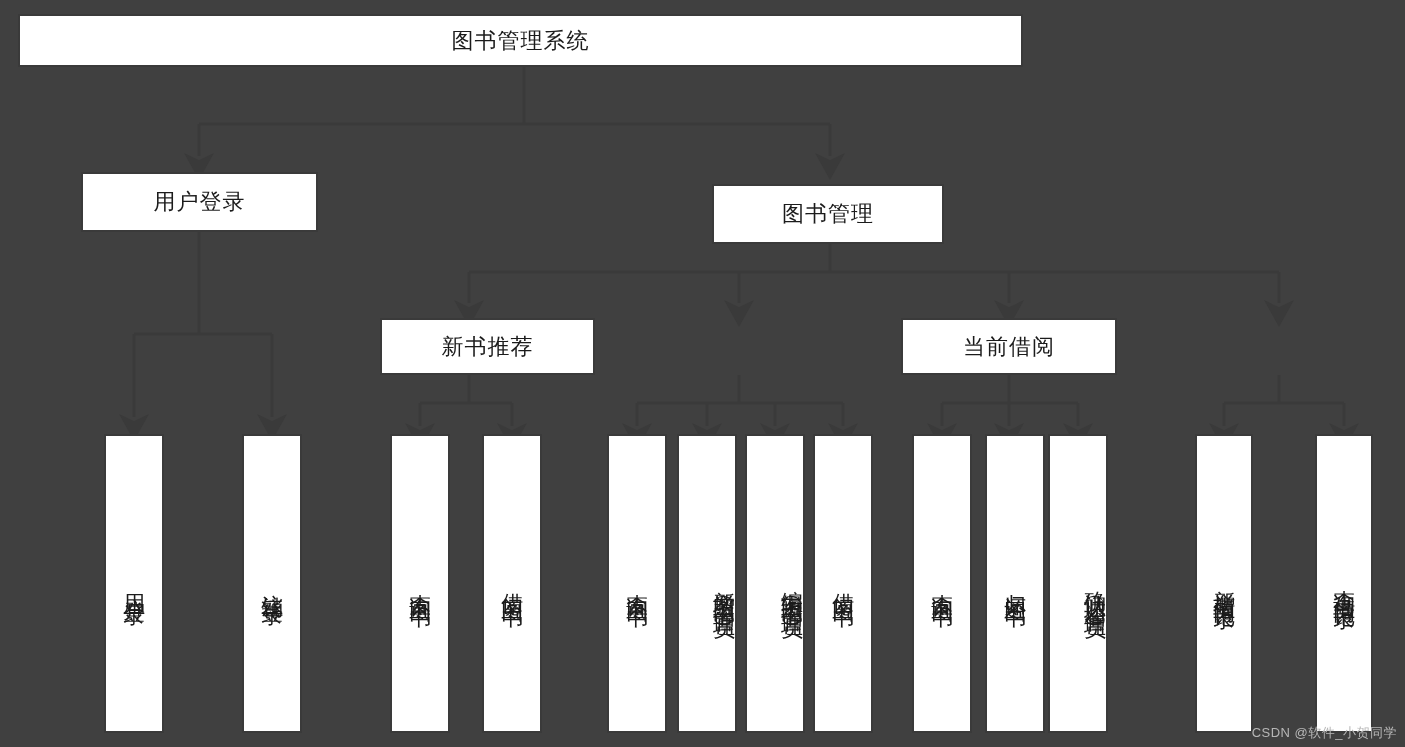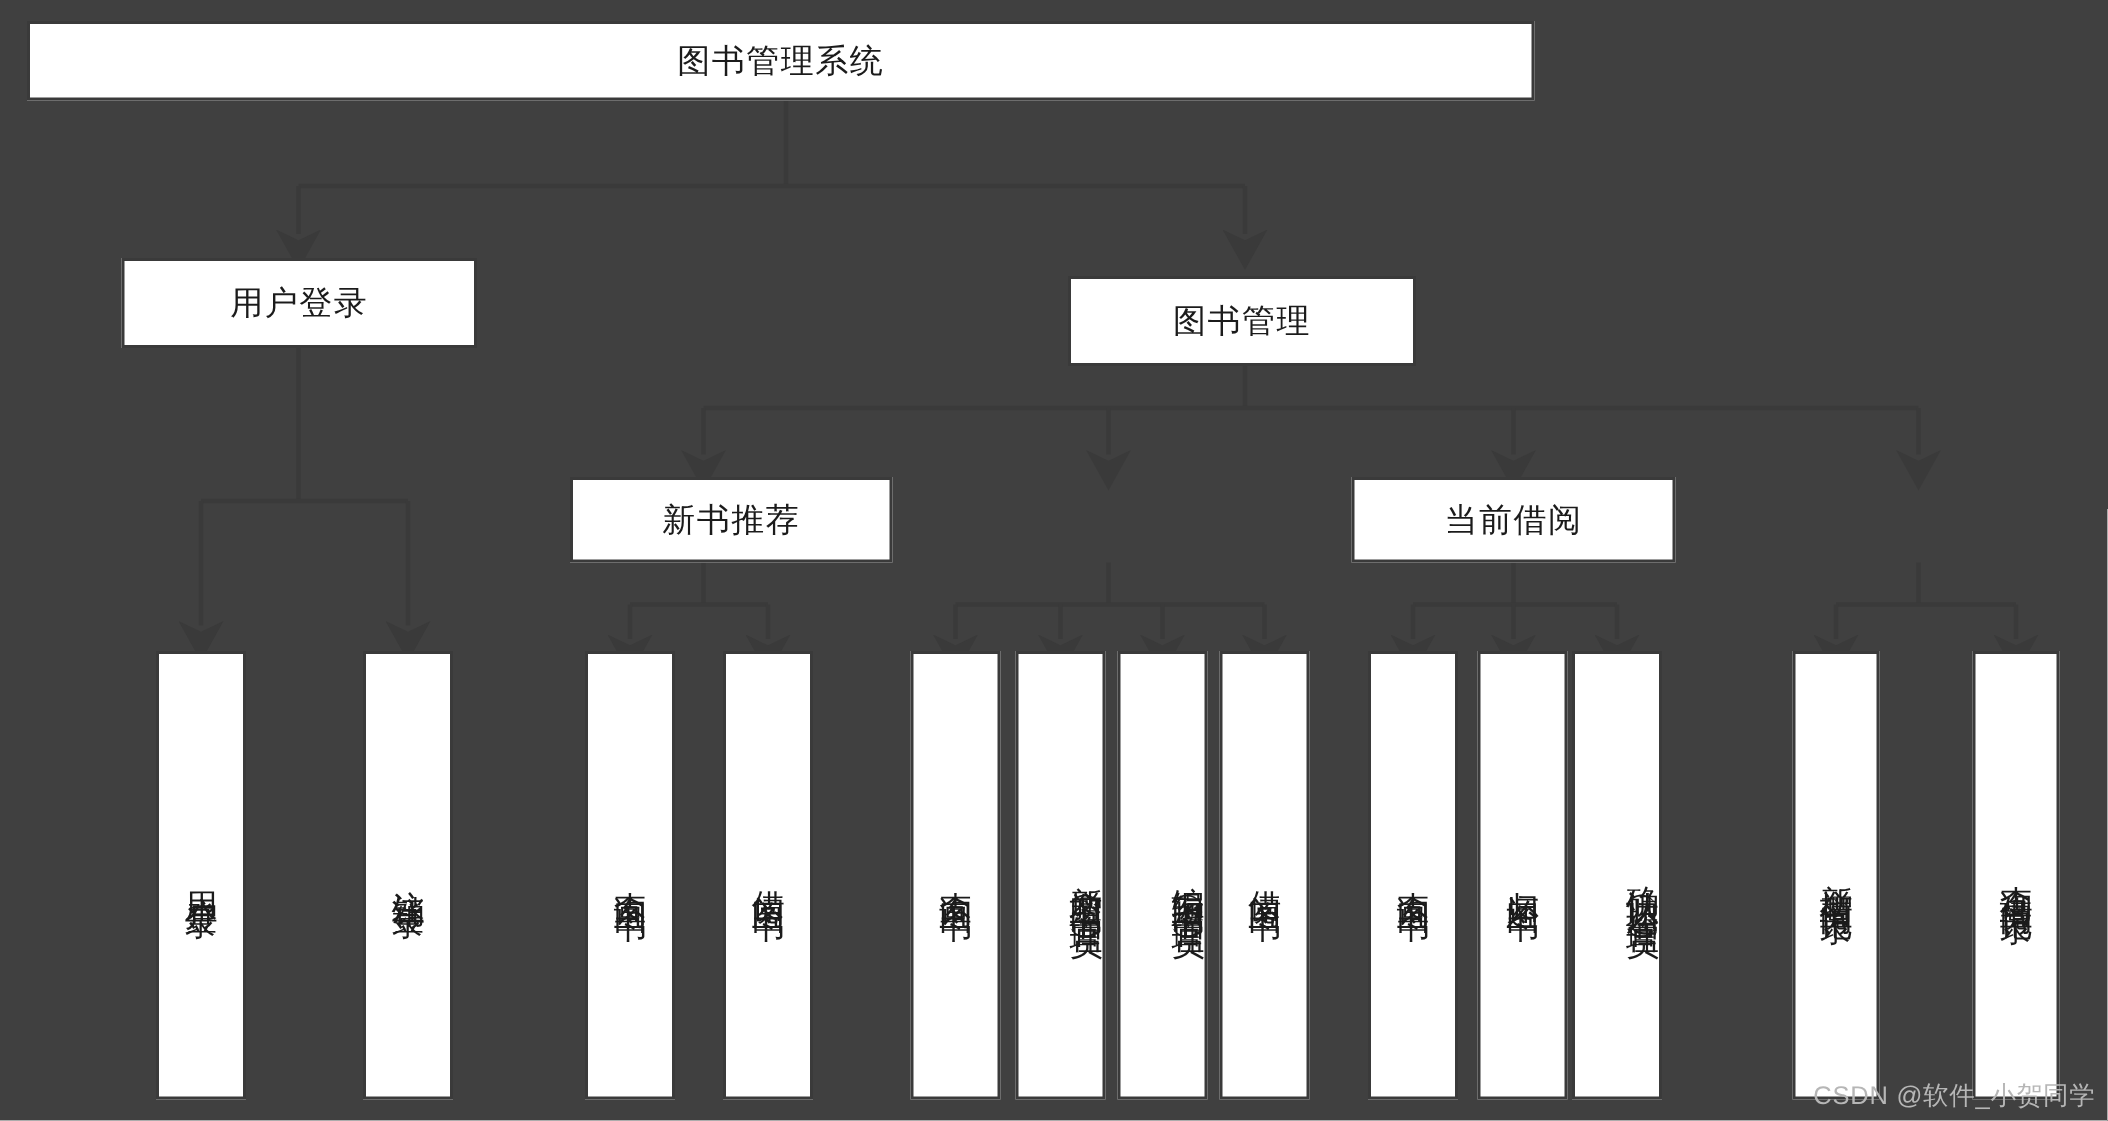--- a/index.html
+++ b/index.html
@@ -55,21 +55,21 @@
     padding-top: 0;
   }
   .node-label {
     display: block;
     white-space: nowrap;
   }
   #watermark {
     position: absolute;
     right: 8px;
     bottom: 5px;
-    font-size: 17px;
+    font-size: 13px;
     color: #b6b6b6;
     letter-spacing: 0.5px;
     z-index: 5;
     white-space: nowrap;
   }
 </style>
 </head>
 <body>
 
 <div id="canvas">

